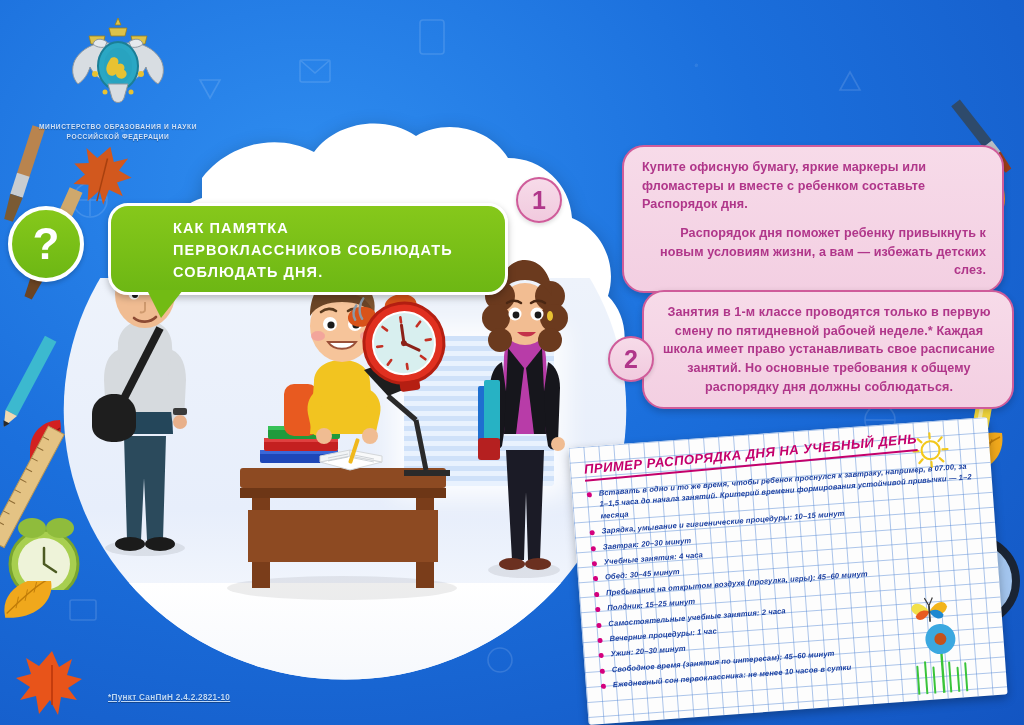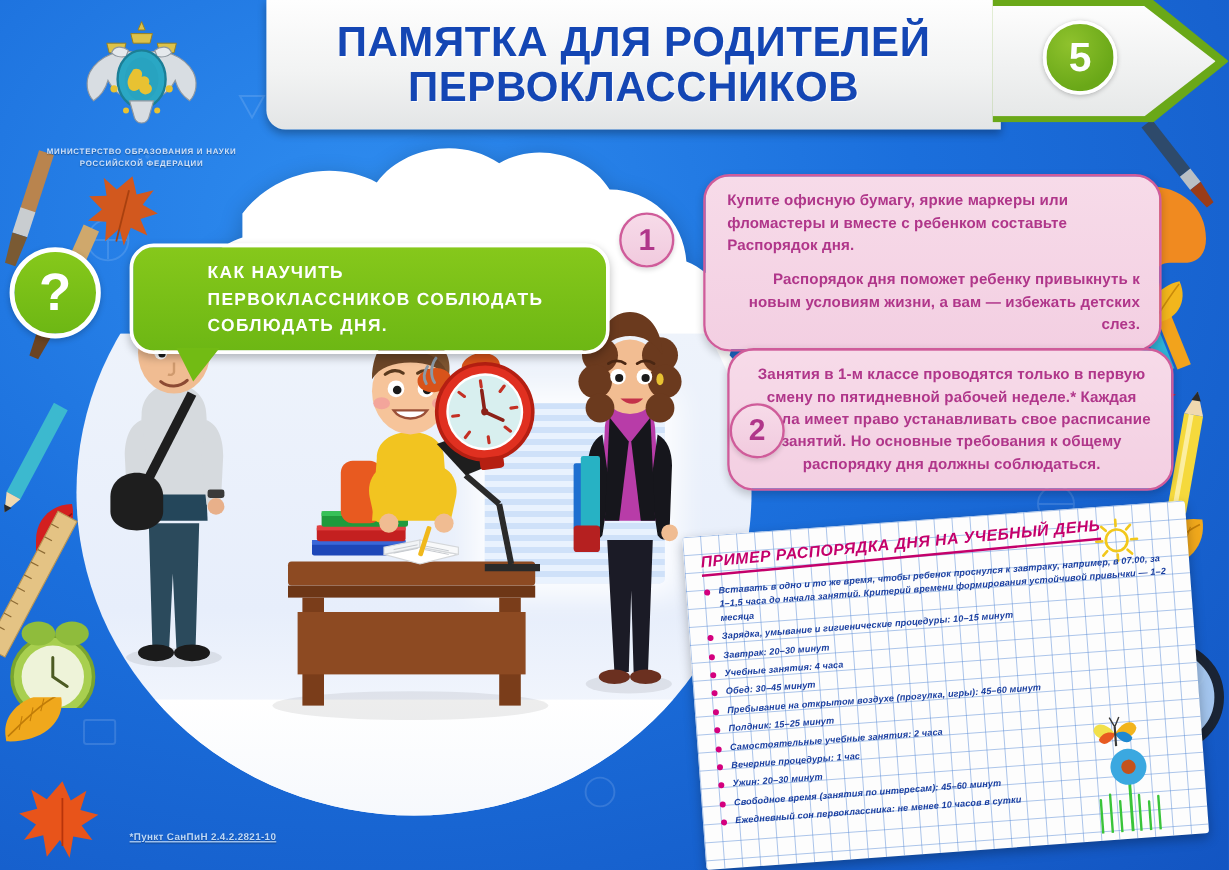--- a/index.html
+++ b/index.html
@@ -145,20 +145,21 @@
   }
 
   
   .callout {
     position: absolute;
     background: linear-gradient(180deg,#f7dbe9 0%,#f3cfe2 100%);
     border: 2.5px solid #cf5c9a;
     border-radius: 22px;
     box-shadow: 0 3px 7px rgba(0,0,0,.20);
     padding: 11px 16px 11px 18px;
+    margin-left: 36px;
   }
   .callout p {
     color:#b0368a; font-size: 12.6px; font-weight: bold;
     line-height: 1.48; letter-spacing: .1px;
   }
   .callout p + p { margin-top: 10px; text-align: right; }
   .num-circle {
     position:absolute;
     width: 46px; height:46px; border-radius: 50%;
     background: linear-gradient(180deg,#f7dbe9,#f1cade);
@@ -408,31 +409,20 @@
       <circle cx="78" cy="60" r="3" fill="#e8c232"></circle>
       <circle cx="42" cy="78" r="2.5" fill="#e8c232"></circle>
       <circle cx="68" cy="78" r="2.5" fill="#e8c232"></circle>
     </svg>
     <div class="ministry-text">
       <div>МИНИСТЕРСТВО ОБРАЗОВАНИЯ И НАУКИ</div>
       <div>РОССИЙСКОЙ ФЕДЕРАЦИИ</div>
     </div>
   </div>
 
-  <div id="header-band">
-    <div class="title-plate">
-      <div class="line">ПАМЯТКА ДЛЯ РОДИТЕЛЕЙ</div>
-      <div class="line">ПЕРВОКЛАССНИКОВ</div>
-    </div>
-    <div class="badge-wrap">
-      <div class="badge-arrow"></div>
-      <div class="badge-arrow-inner"></div>
-      <div class="badge-circle">5</div>
-    </div>
-  </div>
 
   <div id="cloud">
     <svg viewBox="0 0 586 585">
       <path d="M150 60c26-34 74-46 112-26 22-30 70-38 102-16 30-18 74-8 92 22 34 0 62 26 64 60 30 12 46 46 36 78 24 24 22 66-6 86 8 36-18 72-56 74-10 32-48 50-80 38-22 26-66 30-92 8-28 22-72 16-92-12-34 6-70-18-74-54-32-6-54-38-48-70-26-22-28-64-2-88-10-34 12-70 44-80z" fill="#ffffff"></path>
     </svg>
   </div>
 
   <div id="scene">
     <div class="scene-clip">
       <div class="room-bg"></div>
@@ -600,21 +590,21 @@
           <rect x="32" y="40" width="40" height="22" rx="5" fill="#e8821c" stroke="#c4661a" stroke-width="1.5"></rect>
           <path d="M26 68h50v36c0 5-4 8-10 8H36c-6 0-10-3-10-8z" fill="#2d8a8a"></path>
           <rect x="34" y="76" width="34" height="5" rx="2.5" fill="#7ad8c8"></rect>
         </g>
       </svg>
     </div>
   </div>
 
   <div id="qmark">?</div>
   <div id="bubble">
-    <div class="btxt">КАК НАУЧИТЬ</div>
+    <div class="btxt">КАК ПАМЯТКА</div>
     <div class="btxt">ПЕРВОКЛАССНИКОВ СОБЛЮДАТЬ</div>
     <div class="btxt">СОБЛЮДАТЬ ДНЯ.</div>
     <div class="tail"></div>
   </div>
 
   <div class="num-circle" id="num1">1</div>
   <div class="callout" id="callout1">
     <p>Купите офисную бумагу, яркие маркеры или фломастеры и вместе с ребенком составьте Распорядок дня.</p>
     <p>Распорядок дня поможет ребенку привыкнуть к новым условиям жизни, а вам — избежать детских слез.</p>
   </div>

